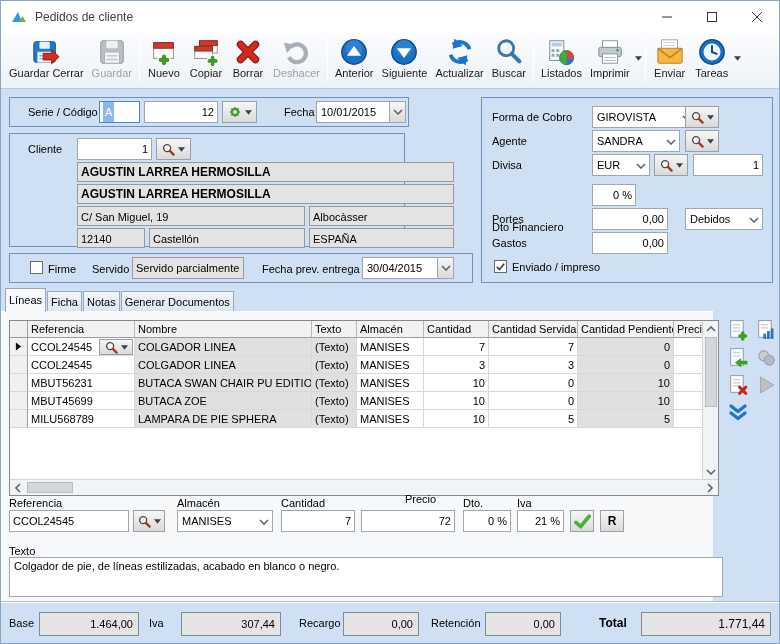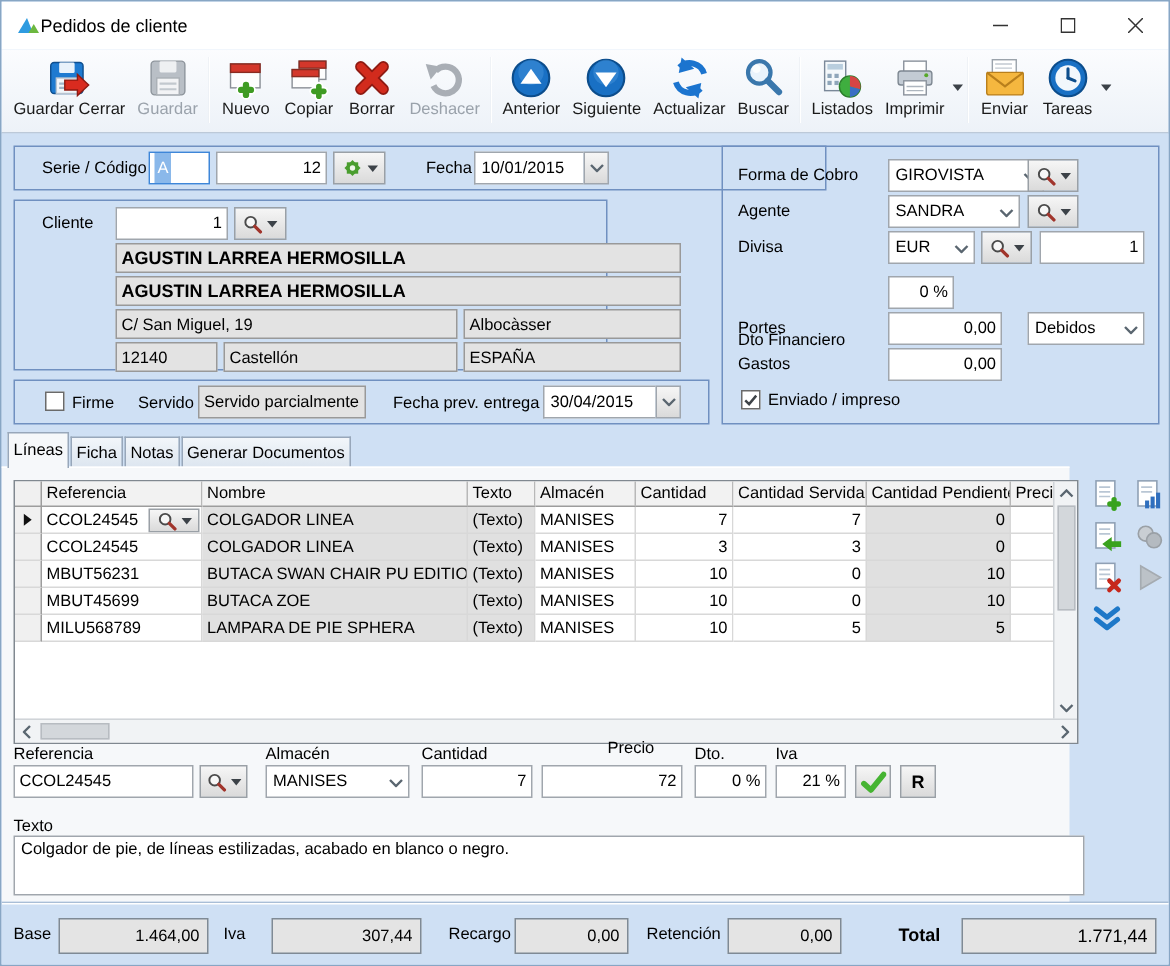--- a/index.html
+++ b/index.html
@@ -3,21 +3,21 @@
 <meta charset="utf-8">
 <style>
   html,body{margin:0;padding:0;background:#9aa7b5;}
   *{box-sizing:border-box;font-family:"Liberation Sans",sans-serif;}
   .window{position:relative;width:780px;height:644px;background:#cfe0f4;border:1px solid #88a6c4;overflow:hidden;}
 
   
   .titlebar{position:absolute;top:0;left:0;width:100%;height:32px;background:#fff;display:flex;align-items:center;}
   .appicon{width:16px;height:16px;margin-left:10px;}
   .appicon svg{width:16px;height:16px;display:block;}
-  .wtitle{font-size:12px;color:#000000;margin-left:0;flex:1;}
+  .wtitle{font-size:12px;color:#404040;margin-left:8px;flex:1;}
   .winbtn{width:45px;height:31px;display:flex;align-items:center;justify-content:center;}
   .winbtn svg{width:10px;height:10px;display:block;}
 
   
   .toolbar{position:absolute;top:32px;left:0;width:100%;height:56px;background:linear-gradient(#fbfcfe,#edf2f8);border-bottom:1px solid #bcc9d8;display:flex;align-items:flex-start;padding:3px 2px 0 4px;}
   .tbtn{display:flex;flex-direction:column;align-items:center;padding:1px 4px 0 4px;min-width:42px;cursor:default;}
   .tbtn .ticon{width:30px;height:30px;display:block;}
   .tbtn .ticon svg{width:30px;height:30px;display:block;}
   .tbtn .tlabel{font-size:11px;color:#1a1a1a;line-height:13px;white-space:nowrap;}
   .tbtn.disabled .tlabel{color:#9aa2ab;}
@@ -319,21 +319,21 @@
       <span class="tcaret">
           <svg viewBox="0 0 8 5" width="7" height="5">
             <polygon points="0,0 8,0 4,5" fill="#3c4248"></polygon>
           </svg>
         </span>
     </div>
   </div>
 
   <div class="content">
 
-    <div class="gbox" style="left:8px;top:8px;width:542px;height:30px;">
+    <div class="gbox" style="left:8px;top:8px;width:400px;height:30px;">
       <span class="lbl" style="left:18px;top:8px;">Serie / Código</span>
       <div class="fld serie-fld" style="left:89px;top:3px;width:41px;"><span class="serie-sel">A</span></div>
       <div class="fld num" style="left:134px;top:3px;width:74px;">12</div>
       <div class="sbtn" style="left:212px;top:3px;width:35px;">
           <span>
             <svg viewBox="0 0 14 14" width="14" height="14">
               <g fill="#4a9e2f">
                 <rect x="3.2" y="3.2" width="7.6" height="7.6"></rect>
                 <rect x="3.2" y="3.2" width="7.6" height="7.6" transform="rotate(45 7 7)"></rect>
               </g>

